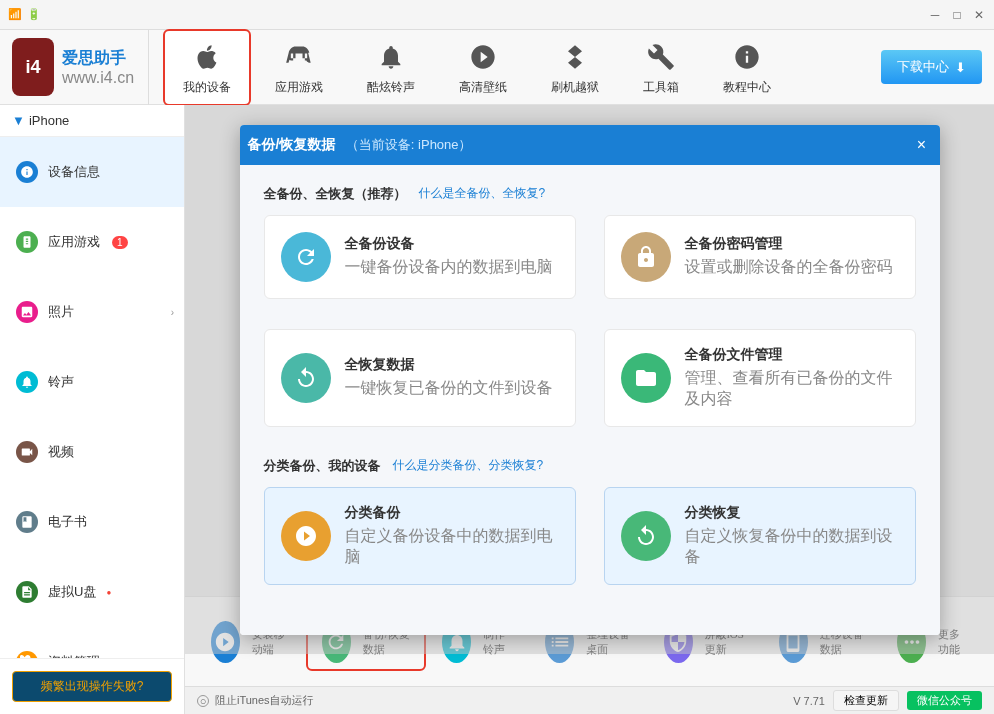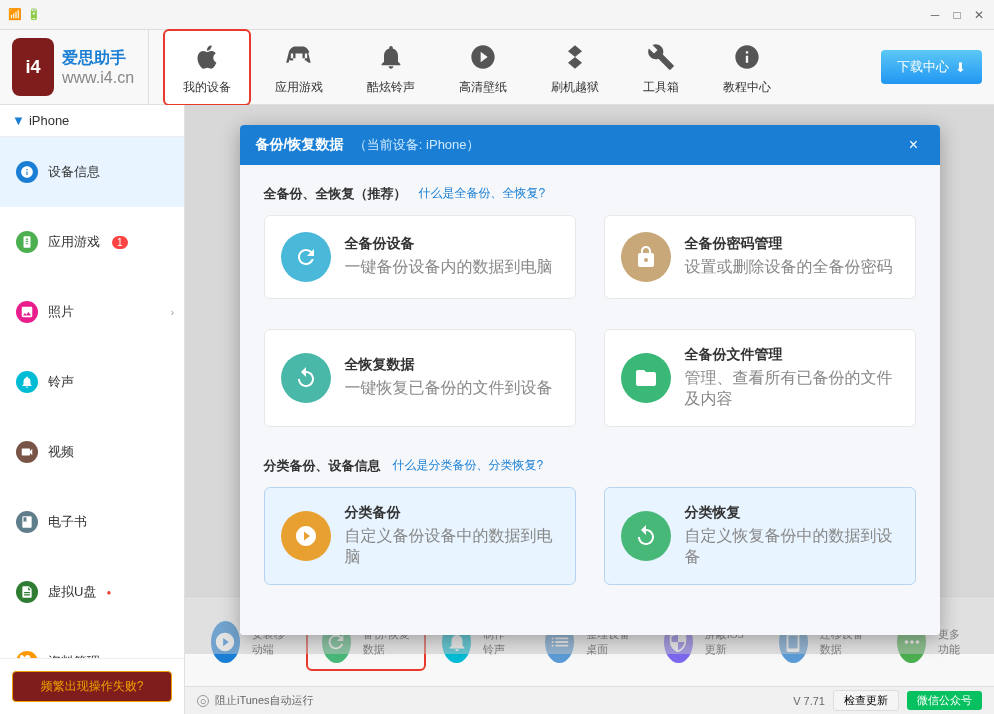--- a/index.html
+++ b/index.html
@@ -21,38 +21,38 @@
     .sidebar-nav { flex: 1; overflow-y: auto; }
     .nav-item { display: flex; align-items: center; gap: 10px; padding: 24px 16px; cursor: pointer; position: relative; }
     .nav-item.active { background: #e8f4ff; }
     .nav-item.active::left { border-left: 3px solid #1a7fd4; }
     .nav-icon { width: 22px; height: 22px; border-radius: 50%; display: flex; align-items: center; justify-content: center; font-size: 13px; flex-shrink: 0; }
     .nav-label { font-size: 13px; color: #333; }
     .nav-badge { background: #ff4444; color: white; font-size: 10px; padding: 1px 5px; border-radius: 8px; margin-left: 2px; }
     .nav-arrow { position: absolute; right: 10px; font-size: 10px; color: #999; }
 
     .sidebar-bottom { padding: 12px; border-top: 1px solid #eee; }
-    .trouble-btn { background: #7f1d1d; border: 1px solid #f0a000; color: #f0a000; padding: 6px 14px; border-radius: 4px; font-size: 12px; cursor: pointer; width: 100%; }
+    .trouble-btn { background: #0c4a6e; border: 1px solid #f0a000; color: #f0a000; padding: 6px 14px; border-radius: 4px; font-size: 12px; cursor: pointer; width: 100%; }
 
     
     .top-nav { background: #f8f8f8; border-bottom: 1px solid #e0e0e0; display: flex; align-items: center; justify-content: space-between; padding: 0 12px; height: 75px; }
     .top-nav-items { display: flex; gap: 4px; }
     .top-nav-item { display: flex; flex-direction: column; align-items: center; gap: 4px; padding: 8px 18px; cursor: pointer; border: 2px solid transparent; border-radius: 6px; }
     .top-nav-item.active { border: 2px solid #e8392a; background: #fff; }
     .top-nav-icon { width: 36px; height: 36px; display: flex; align-items: center; justify-content: center; font-size: 28px; }
     .top-nav-label { font-size: 12px; color: #333; }
     .download-btn { background: linear-gradient(to bottom, #5bc8f5, #2196f3); color: white; border: none; border-radius: 4px; padding: 8px 16px; font-size: 13px; cursor: pointer; display: flex; align-items: center; gap: 6px; }
 
     
     .content-area { flex: 1; display: flex; flex-direction: column; background: #e8e8e8; position: relative; }
 
     
     .modal-overlay { position: absolute; top: 0; left: 0; right: 0; bottom: 60px; background: rgba(200,200,200,0.5); display: flex; align-items: center; justify-content: center; z-index: 10; }
     .modal { background: white; border-radius: 4px; width: 700px; box-shadow: 0 4px 20px rgba(0,0,0,0.3); overflow: hidden; }
-    .modal-header { background: #1a7fd4; color: white; padding: 10px 16px; display: flex; align-items: center; justify-content: space-between; }
+    .modal-header { background: #1a7fd4; color: white; padding: 10px 8px; display: flex; align-items: center; justify-content: space-between; }
     .modal-title { font-size: 14px; font-weight: bold; }
     .modal-close { background: none; border: none; color: white; font-size: 16px; cursor: pointer; width: 20px; height: 20px; display: flex; align-items: center; justify-content: center; }
     .modal-body { padding: 20px 24px; background: #f5f7fa; }
 
     .section-label { display: flex; align-items: center; gap: 12px; margin-bottom: 12px; }
     .section-title { font-size: 13px; color: #333; font-weight: bold; }
     .section-link { font-size: 12px; color: #1a7fd4; cursor: pointer; text-decoration: none; }
 
     .cards-grid { display: grid; grid-template-columns: 1fr 1fr; gap: 28px; margin-bottom: 30px; }
     .card { background: white; border-radius: 6px; padding: 16px; display: flex; align-items: center; gap: 14px; cursor: pointer; border: 1px solid #e8e8e8; }
@@ -353,21 +353,21 @@
                   </svg>
               </div>
               <div class="card-text">
                 <h3>全备份文件管理</h3>
                 <p>管理、查看所有已备份的文件及内容</p>
               </div>
             </div>
           </div>
 
           <div class="section-label">
-            <span class="section-title">分类备份、设备信息</span>
+            <span class="section-title">分类备份、我的设备</span>
             <a class="section-link" href="#">什么是分类备份、分类恢复?</a>
           </div>
 
           <div class="cards-grid">
             <div class="card" style="background:#e8f4ff;border-color:#b8d4f0;">
               <div class="card-icon orange">
                 <svg width="24" height="24" viewBox="0 0 24 24" fill="white">
                     <path d="M12 2C6.48 2 2 6.48 2 12s4.48 10 10 10 10-4.48 10-10S17.52 2 12 2zm-2 14.5v-9l6 4.5-6 4.5z"></path>
                   </svg>
               </div>

